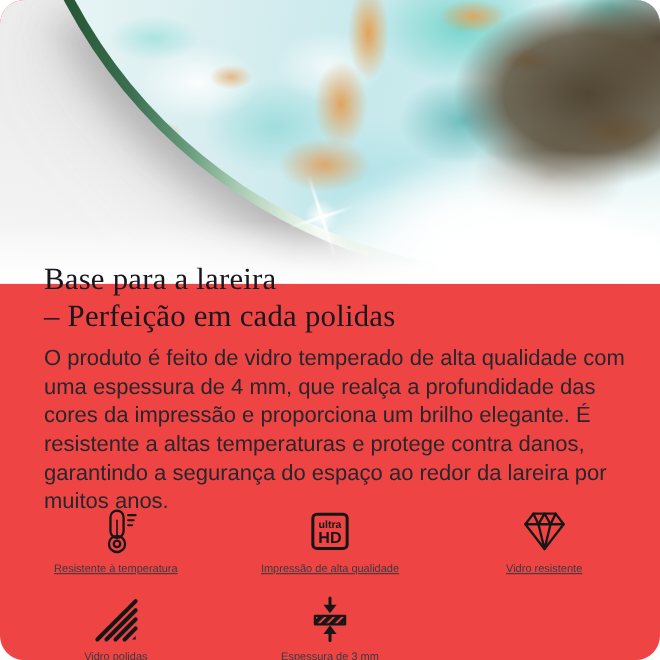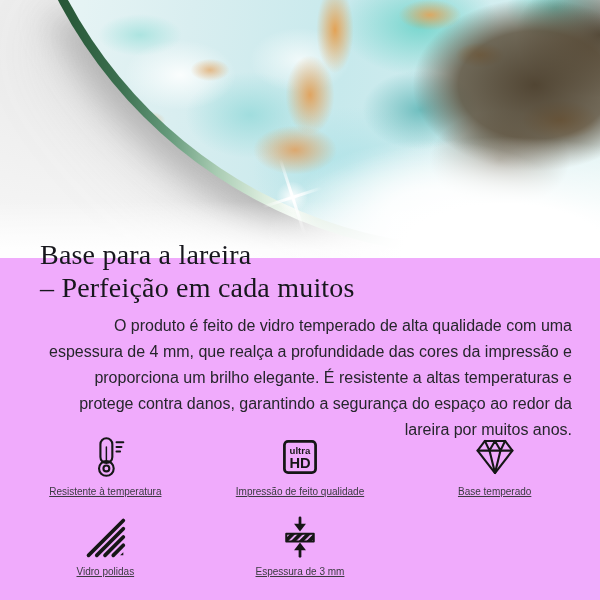--- a/index.html
+++ b/index.html
@@ -2,21 +2,21 @@
 <html><head>
 <meta charset="utf-8">
 <style>
   * { margin:0; padding:0; box-sizing:border-box; }
   html, body { background:#ffffff; }
   body {
     width:600px; height:600px;
     font-family:"Liberation Sans", sans-serif;
     overflow:hidden;
   }
-  .page { position:relative; width:600px; height:600px; background:#f0abfc; overflow:hidden; }
+  .page { position:relative; width:600px; height:600px; background:#ef4444; overflow:hidden;border-radius:22px; }
 
   
   .hero {
     position:relative; width:600px; height:258px; overflow:hidden;
     background: radial-gradient(520px 420px at 70px 40px, #e9e9e9 0%, #f4f4f4 42%, #ffffff 75%);
   }
   .glass-shadow-wrap {
     position:absolute; inset:0;
     filter: drop-shadow(-12px 16px 16px rgba(120,120,120,0.38))
             drop-shadow(-4px 28px 30px rgba(150,150,150,0.28));
@@ -80,21 +80,21 @@
   
   .content { position:relative; padding:0 28px 0 40px; }
   .title {
     margin-top:-20px;
     font-family:"Liberation Serif", "DejaVu Serif", serif;
     font-weight:400; font-size:28px; line-height:33px;
     color:#17171d; letter-spacing:0.2px;
   }
   .desc {
     margin-top:9px; max-width:540px;
-    font-size:16px; line-height:26px; color:#26262c;text-align:right;
+    font-size:20px; line-height:26px; color:#26262c;
   }
 
   
   .features {
     margin:-10px -20px 0 -32px;
     display:grid; grid-template-columns:repeat(3, 1fr); row-gap:16px;
   }
   .feat { display:flex; flex-direction:column; align-items:center; }
   .feat-icon { width:44px; height:48px; display:flex; align-items:center; }
   .feat-icon svg { display:block; }
@@ -117,21 +117,21 @@
     <div class="sparkle">
       <div class="glow"></div>
         <div class="ray-v"></div>
         <div class="ray-h"></div>
     </div>
   </div>
 
   <div class="content">
     <h1 class="title">
       <span>Base para a lareira</span><br>
-      <span>– Perfeição em cada muitos</span>
+      <span>– Perfeição em cada polidas</span>
     </h1>
     <p class="desc">O produto é feito de vidro temperado de alta qualidade com uma espessura de 4 mm, que realça a profundidade das cores da impressão e proporciona um brilho elegante. É resistente a altas temperaturas e protege contra danos, garantindo a segurança do espaço ao redor da lareira por muitos anos.</p>
 
     <div class="features">
 
       <div class="feat">
         <div class="feat-icon">
           <svg class="ico" width="44" height="44" viewBox="0 0 48 48">
             <rect x="19" y="3.5" width="13" height="27" rx="6.5"></rect>
             <circle cx="25.5" cy="36.5" r="8"></circle>
@@ -146,34 +146,34 @@
       </div>
 
       <div class="feat">
         <div class="feat-icon">
           <svg class="ico" width="44" height="44" viewBox="0 0 48 48">
             <rect x="7" y="7" width="34" height="34" rx="4" stroke-width="3"></rect>
             <text x="24" y="20.5" font-size="10.5" text-anchor="middle">ultra</text>
             <text x="24" y="36" font-size="16" text-anchor="middle">HD</text>
           </svg>
         </div>
-        <div class="feat-label">Impressão de feito qualidade</div>
+        <div class="feat-label">Impressão de alta qualidade</div>
       </div>
 
 
       <div class="feat">
         <div class="feat-icon">
           <svg class="ico" width="44" height="44" viewBox="0 0 48 48" stroke-width="2.1">
             <path d="M13 6.5 L35 6.5 L43 17 L24 41.5 L5 17 Z"></path>
             <line x1="5" y1="17" x2="43" y2="17"></line>
             <path d="M13 6.5 L18 17 L24 6.5 L30 17 L35 6.5"></path>
             <path d="M18 17 L24 41.5 L30 17"></path>
           </svg>
         </div>
-        <div class="feat-label">Base temperado</div>
+        <div class="feat-label">Vidro resistente</div>
       </div>
 
       <div class="feat">
         <div class="feat-icon">
           <svg class="ico" width="44" height="44" viewBox="0 0 48 48" stroke-linecap="butt">
             <line x1="6" y1="44" x2="44" y2="6" stroke-width="4"></line>
             <line x1="15" y1="44" x2="44" y2="15" stroke-width="4"></line>
             <line x1="24" y1="44" x2="44" y2="24" stroke-width="4"></line>
             <line x1="33" y1="44" x2="44" y2="33" stroke-width="4"></line>
             <polygon class="fill" points="40.5,44 44,44 44,40.5"></polygon>

